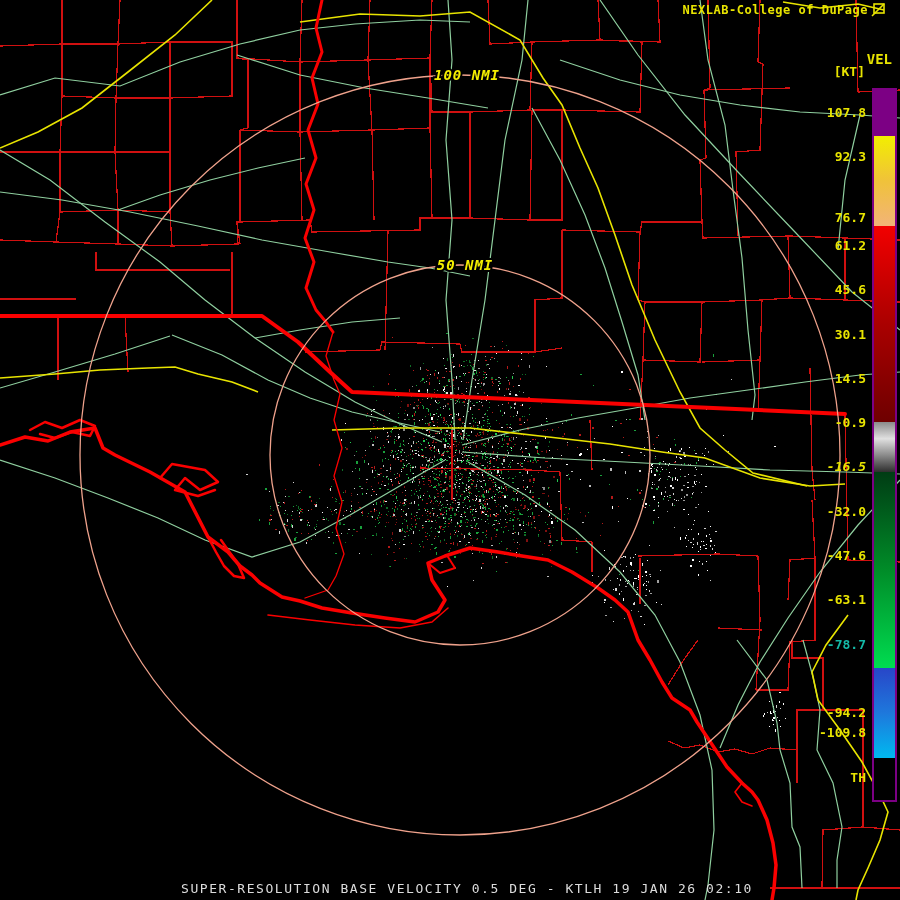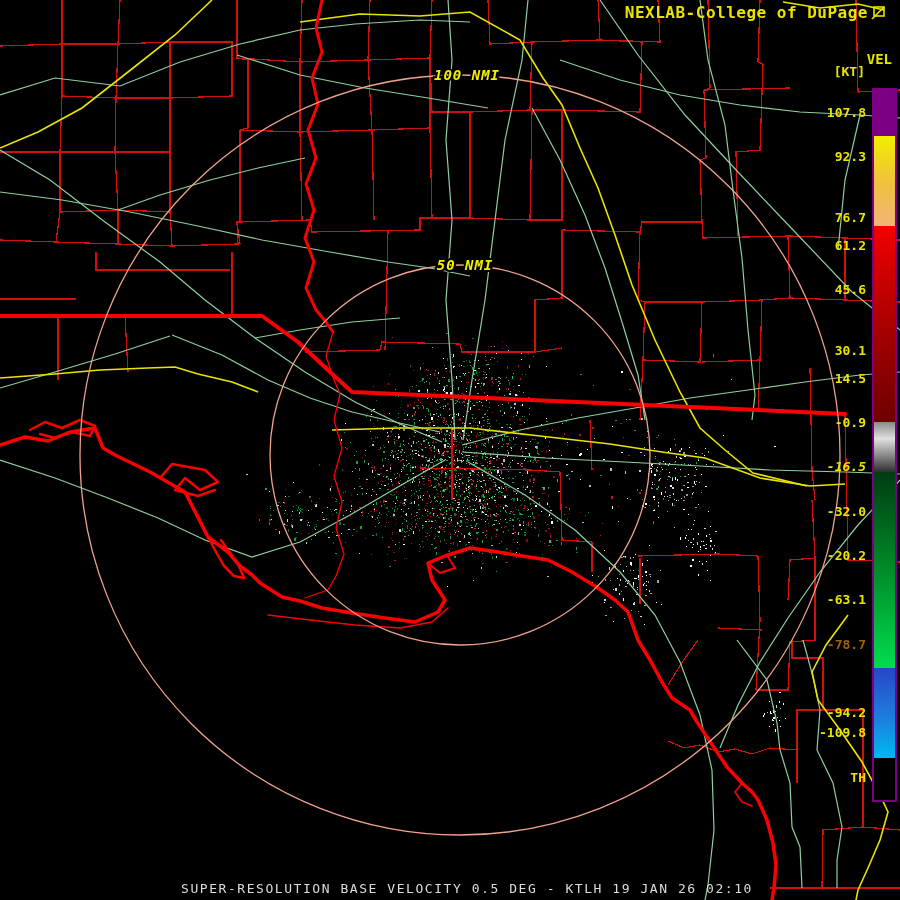--- a/index.html
+++ b/index.html
@@ -1,20 +1,20 @@
 <!DOCTYPE html>
 <html><head>
 <meta charset="utf-8">
 <style>
   html,body{margin:0;padding:0;background:#000;}
   #screen{position:relative;width:900px;height:900px;background:#000;overflow:hidden;
           font-family:"DejaVu Sans Mono","Liberation Mono",monospace;}
   #mapsvg{position:absolute;left:0;top:0;}
   .ovl{position:absolute;z-index:5;}
-  #attrib{top:3px;right:14px;color:#e8e400;font-size:16px;font-weight:bold;letter-spacing:0.5px;display:flex;align-items:center;gap:3px;}
+  #attrib{top:3px;right:14px;color:#e8e400;font-size:12px;font-weight:bold;letter-spacing:0.5px;display:flex;align-items:center;gap:3px;}
   #vel-label{top:51px;right:8px;color:#e8e400;font-size:14px;font-weight:bold;margin-left:17px;}
   #kt-label{top:64px;right:35px;color:#e8e400;font-size:13px;font-weight:bold;}
   #footer-title{top:881px;left:181px;color:#dcdcdc;font-size:13px;letter-spacing:1.55px;white-space:pre;}
   #colorbar{position:absolute;z-index:4;left:872px;top:88px;width:21px;height:710px;border:2px solid #7c0084;background:#000;}
   .cb-seg{position:absolute;left:0;width:100%;}
   .cb-tick{position:absolute;z-index:4;right:34px;color:#e8e400;font-size:13px;font-weight:bold;line-height:14px;white-space:pre;}
 </style>
 </head>
 <body>
 
@@ -2819,27 +2819,27 @@
       <div class="cb-seg" style="top: 382px; height: 196px; background: linear-gradient(rgb(0, 60, 20), rgb(0, 140, 40), rgb(0, 220, 80));"></div>
       <div class="cb-seg" style="top: 578px; height: 90px; background: linear-gradient(rgb(40, 70, 200), rgb(30, 120, 220), rgb(0, 185, 240));"></div>
       <div class="cb-seg" style="top: 668px; height: 42px; background: linear-gradient(rgb(0, 0, 0), rgb(0, 0, 0));"></div>
     </div>
   <div id="cb-ticks">
       <div class="cb-tick" style="top: 106px; color: rgb(232, 228, 0);">107.8</div>
       <div class="cb-tick" style="top: 150.3px; color: rgb(232, 228, 0);">92.3</div>
       <div class="cb-tick" style="top: 211px; color: rgb(232, 228, 0);">76.7</div>
       <div class="cb-tick" style="top: 238.9px; color: rgb(232, 228, 0);">61.2</div>
       <div class="cb-tick" style="top: 283.2px; color: rgb(232, 228, 0);">45.6</div>
-      <div class="cb-tick" style="top: 327.5px; color: rgb(232, 228, 0); margin-top: 16px;">30.1</div>
+      <div class="cb-tick" style="top: 327.5px; color: rgb(232, 228, 0);">30.1</div>
       <div class="cb-tick" style="top: 371.8px; color: rgb(232, 228, 0);">14.5</div>
       <div class="cb-tick" style="top: 416.1px; color: rgb(232, 228, 0);">-0.9</div>
       <div class="cb-tick" style="top: 460.4px; color: rgb(232, 228, 0); font-style: italic;">-16.5</div>
       <div class="cb-tick" style="top: 504.7px; color: rgb(232, 228, 0);">-32.0</div>
-      <div class="cb-tick" style="top: 549px; color: rgb(232, 228, 0);">-20.2</div>
+      <div class="cb-tick" style="top: 549px; color: rgb(232, 228, 0);">-47.6</div>
       <div class="cb-tick" style="top: 593.3px; color: rgb(232, 228, 0);">-63.1</div>
-      <div class="cb-tick" style="top: 637.6px; color: #a16207;">-78.7</div>
+      <div class="cb-tick" style="top: 637.6px; color: #14b8a6;">-78.7</div>
       <div class="cb-tick" style="top: 681.9px; color: rgb(232, 228, 0); margin-top: 24px;">-94.2</div>
       <div class="cb-tick" style="top: 726.2px; color: rgb(232, 228, 0);">-109.8</div>
       <div class="cb-tick" style="top: 770.5px; color: rgb(232, 228, 0);">TH</div>
     </div>
 
   <div id="footer-title" class="ovl">SUPER-RESOLUTION BASE VELOCITY 0.5 DEG - KTLH 19 JAN 26 02:10</div>
 </div>
 
 </body></html>

